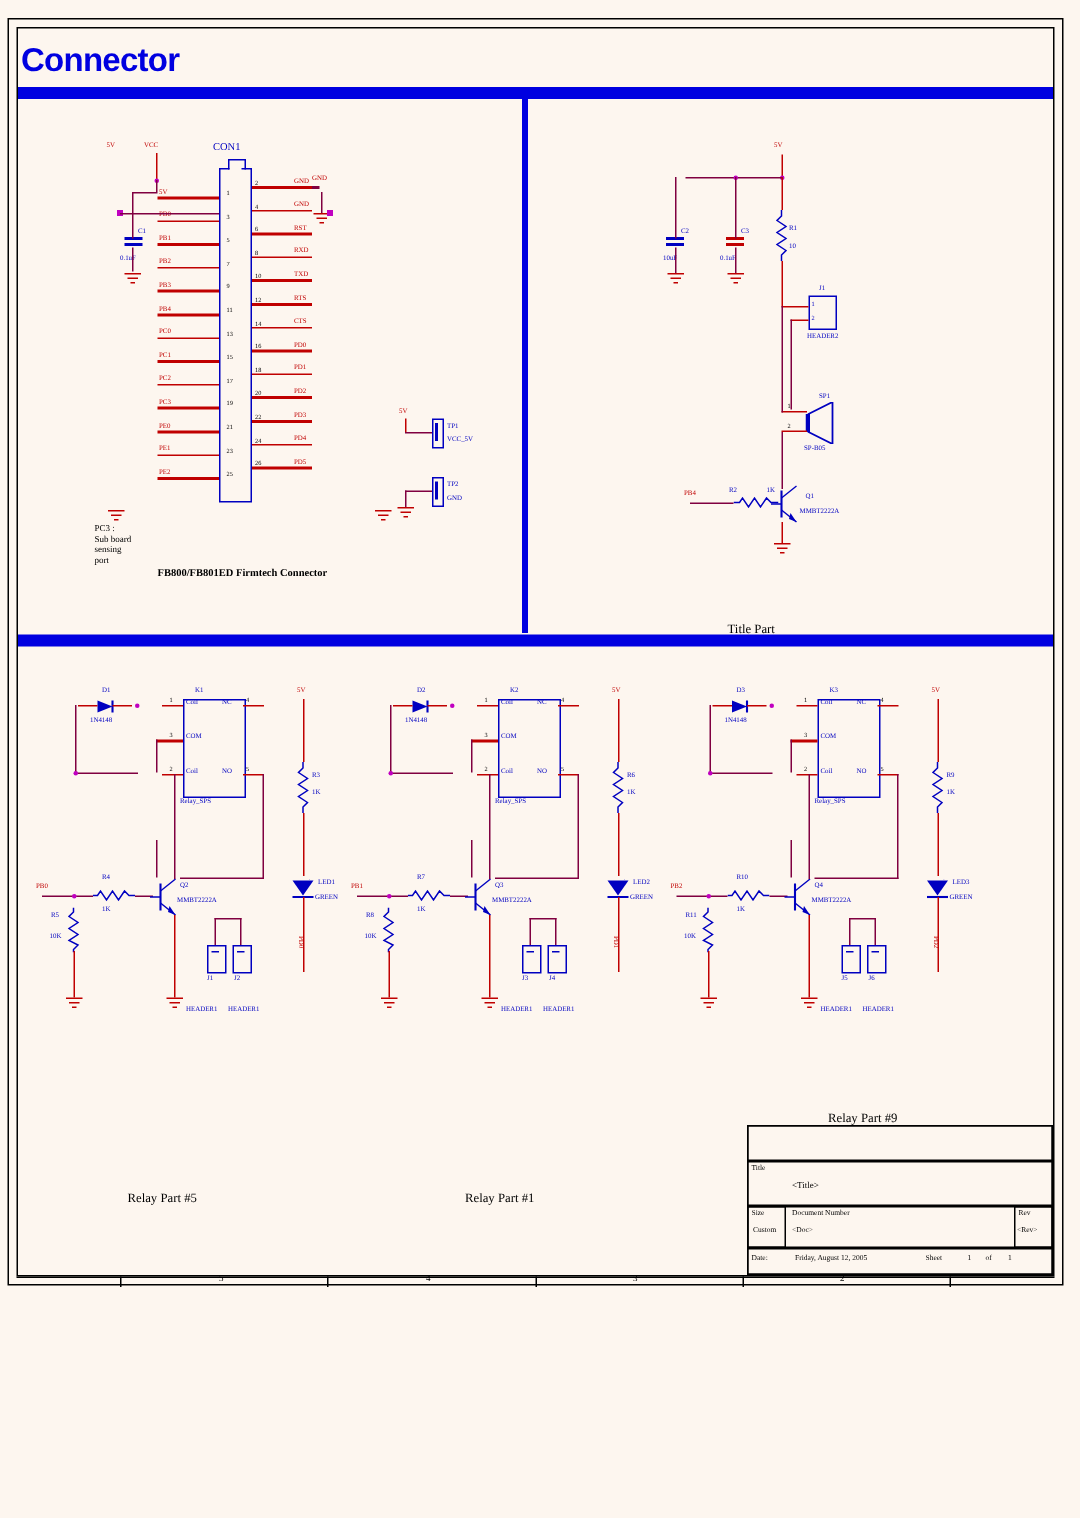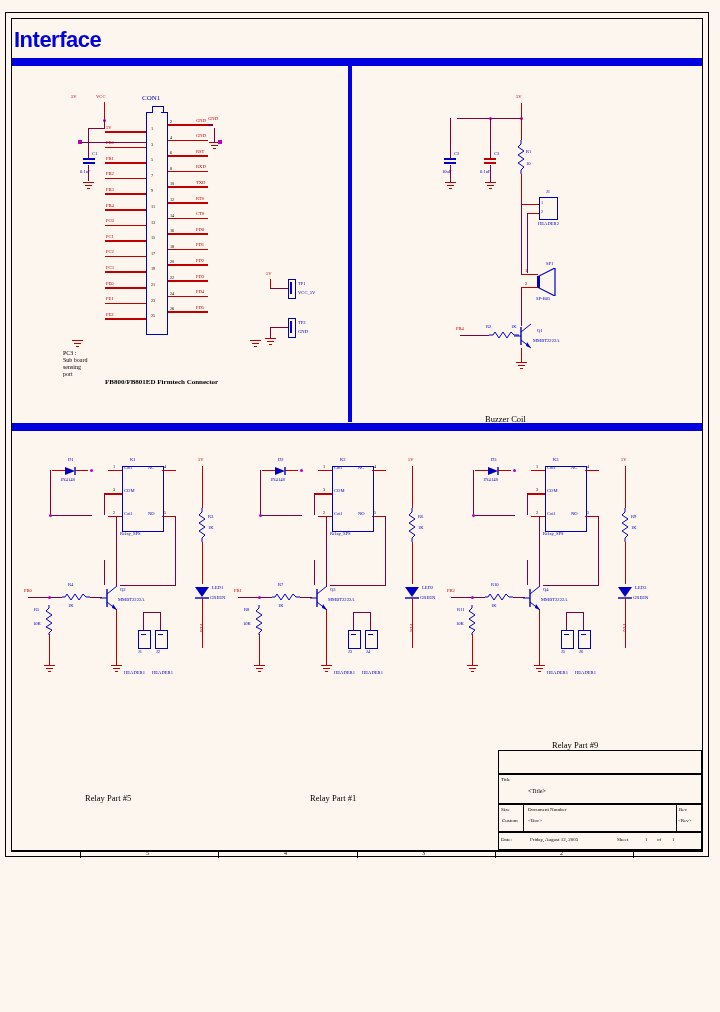--- a/index.html
+++ b/index.html
@@ -61,21 +61,21 @@
   .refline{position:absolute;background:#000;}
 </style>
 </head>
 <body>
 
 <div id="page">
 
   <div class="sheet-outer"></div>
   <div class="sheet-inner"></div>
 
-  <div class="brand">Interface</div>
+  <div class="brand">Connector</div>
   <div class="hdr-bar"></div>
   <div class="vdiv"></div>
   <div class="hdr-bar2"></div>
 
   <div>
 
     <div class="lbl" style="left:71px;top:95px;">5V</div>
     <div class="lbl" style="left:96px;top:95px;">VCC</div>
     <div class="wr" style="left:104px;top:102px;width:1px;height:18px;"></div>
     <div class="jn" style="left:103px;top:119px;"></div>
@@ -328,21 +328,21 @@
       </div>
 
     <svg style="position:absolute;left:489px;top:331px;" width="30" height="8" viewBox="0 0 30 8">
       <polyline points="0,4 4,4 6,1 10,7 14,1 18,7 22,1 25,4 30,4" fill="none" stroke="#0000c0" stroke-width="1"></polyline>
     </svg>
     <div class="lblb" style="left:486px;top:325px;">R2</div>
     <div class="lblb" style="left:511px;top:325px;">1K</div>
     <div class="lbl" style="left:456px;top:327px;">PB4</div>
     <div class="w" style="left:460px;top:335px;width:29px;height:1.4px;"></div>
 
-    <div class="sect" style="left:485px;top:414px;">Buzzer Coil</div>
+    <div class="sect" style="left:485px;top:414px;">Title Part</div>
   </div>
 
   <div id="relay-container">
       <div class="lblb" style="left: 68px; top: 458px;">D1</div>
       <svg width="16" height="10" viewBox="0 0 16 10" style="position: absolute; left: 64px; top: 466px;">
         <polygon points="1,1 1,9 11,5" fill="#0000c0"></polygon>
         <line x1="11" y1="1" x2="11" y2="9" stroke="#0000c0" stroke-width="1.4"></line>
       </svg>
       <div class="lblb" style="left: 60px; top: 478px;">1N4148</div>
       <div class="wr" style="left: 52px; top: 470px; width: 13px; height: 1.4px;"></div>

